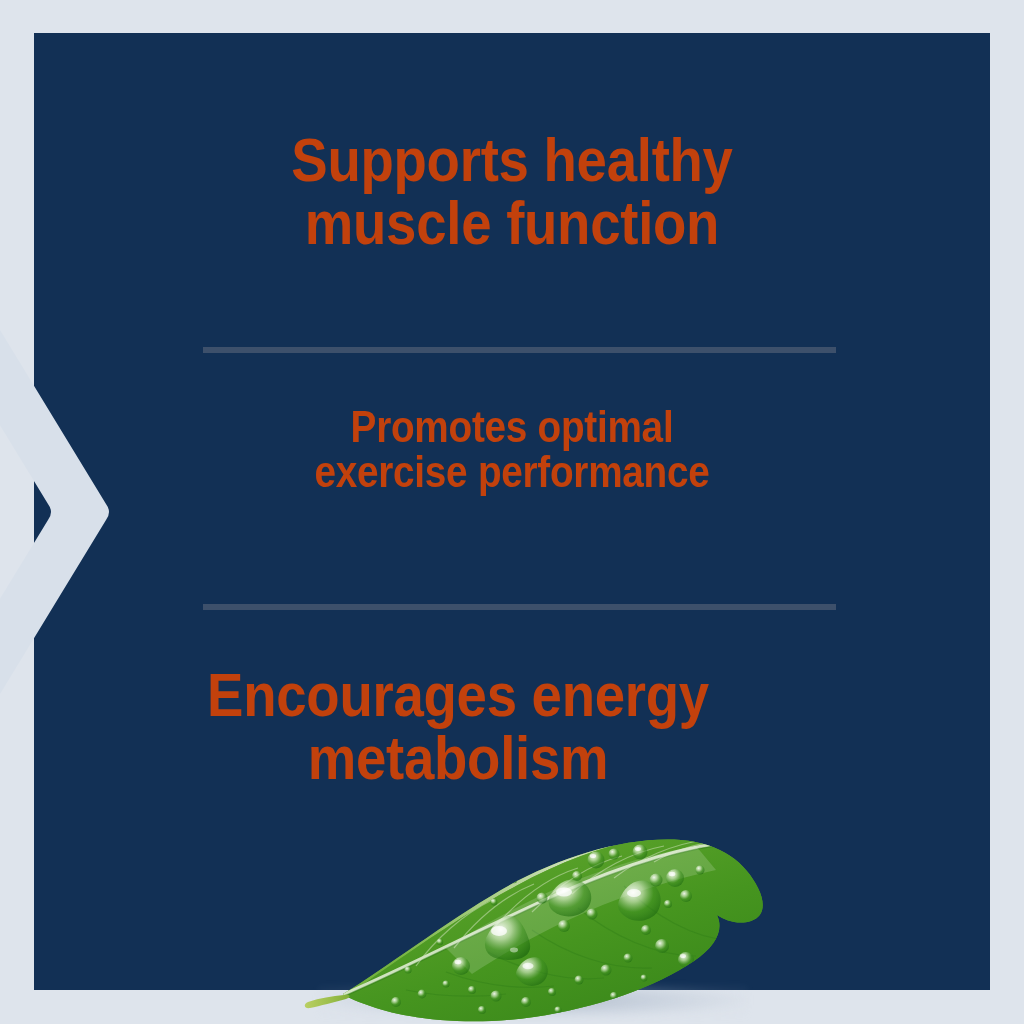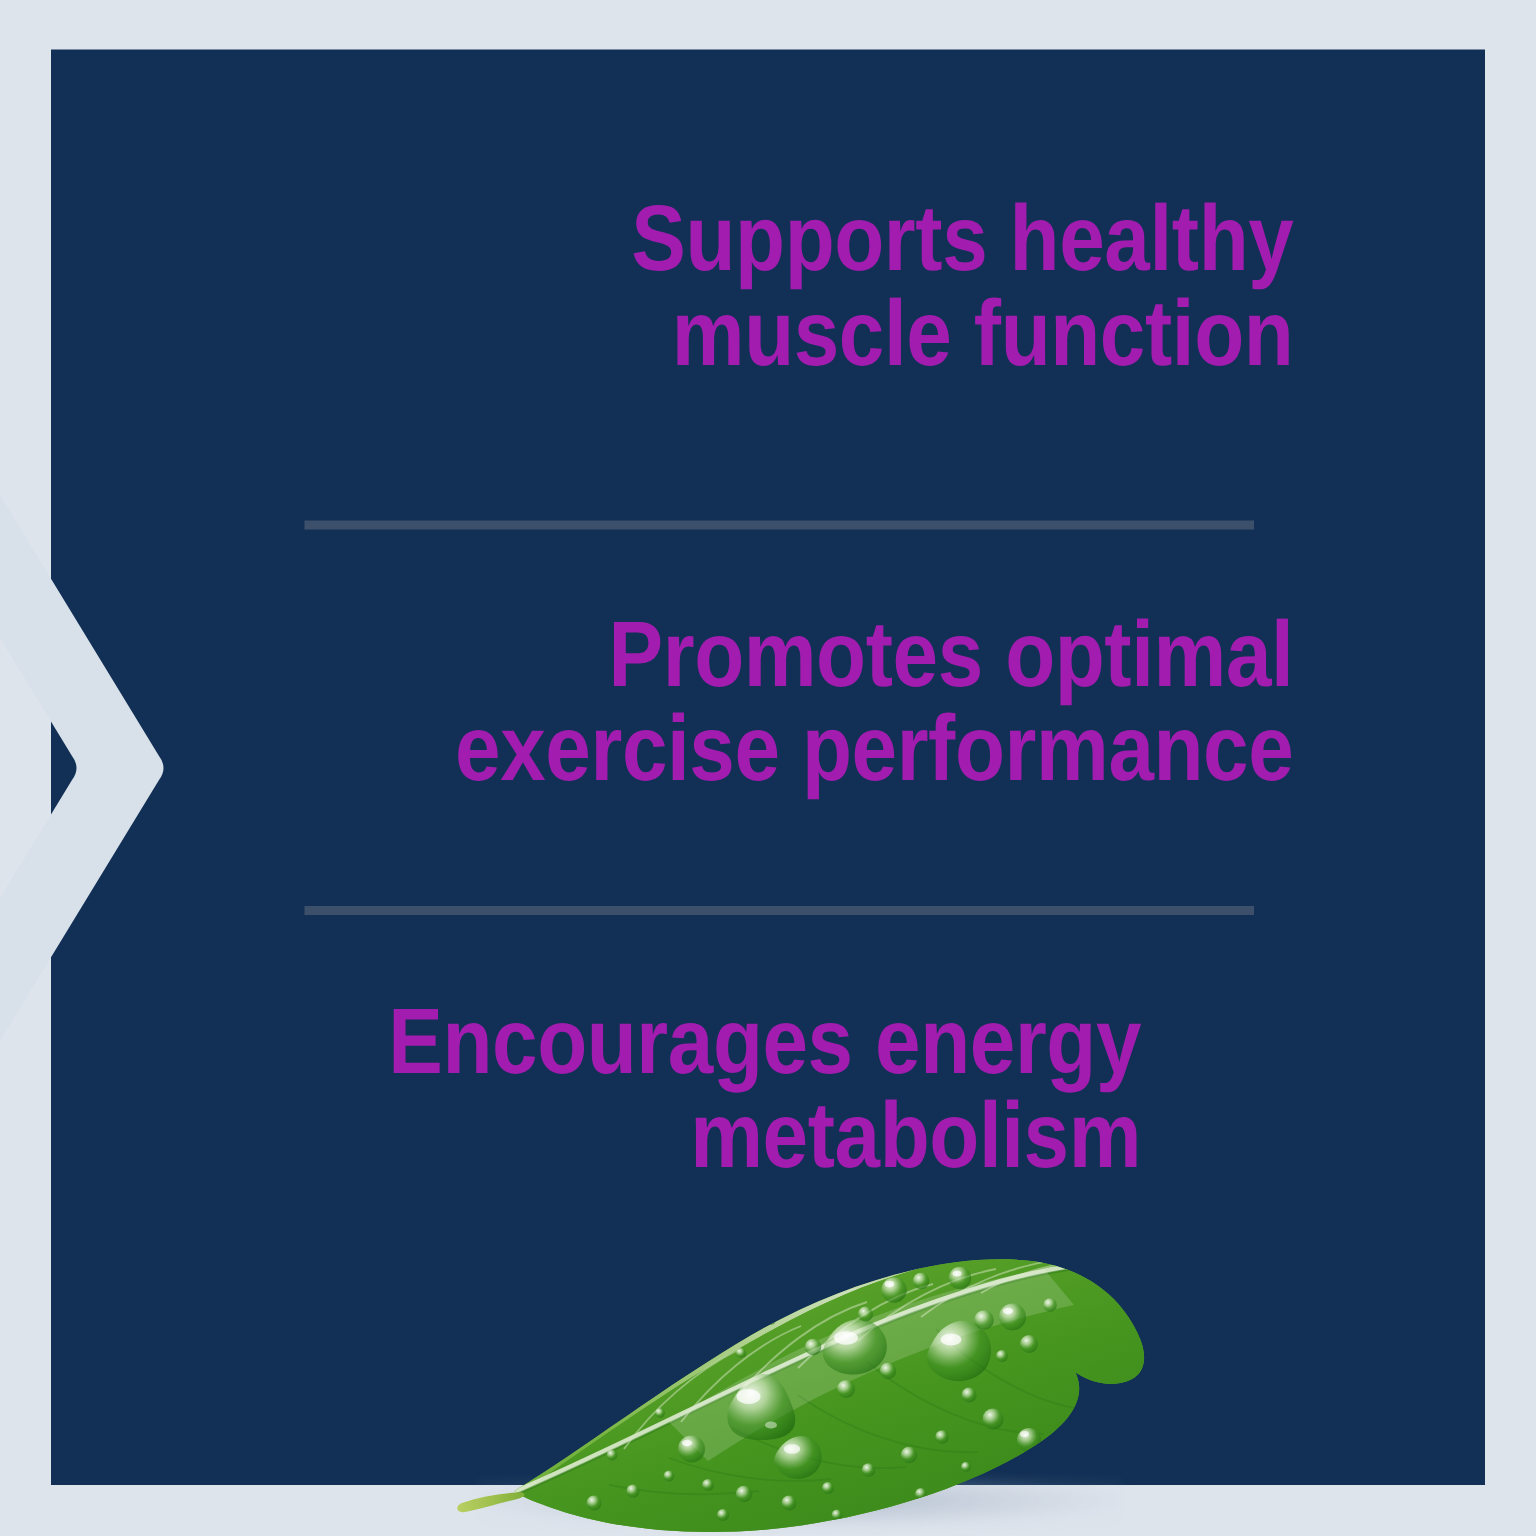--- a/index.html
+++ b/index.html
@@ -47,37 +47,37 @@
   
   #benefits {
     position: absolute;
     left: 34px;
     top: 33px;
     width: 956px;
     z-index: 3;
   }
 
   .benefit {
-    text-align: right;
-    color: #a21caf;
+    text-align: center;
+    color: #c2410c;
     font-weight: bold;
     line-height: 1.02;
     letter-spacing: -0.3px;
     -webkit-font-smoothing: antialiased;
     padding: 0 80px;
     box-sizing: border-box;
   }
 
   .benefit-line {
     display: block;
     white-space: nowrap;
   }
 
   #benefit-0 { position:absolute; left:0; top:95px;  width:956px; font-size: 62px; }
-  #benefit-1 { position:absolute; left:0; top:372px; width:956px; font-size: 62px; }
+  #benefit-1 { position:absolute; left:0; top:372px; width:956px; font-size: 44px; }
   #benefit-2 { position:absolute; left:0; top:630px; width:848px; font-size: 62px; }
 
   
   .benefit-line {
     transform: scaleX(0.88);
     transform-origin: center center;
   }
 
   
   .divider {

